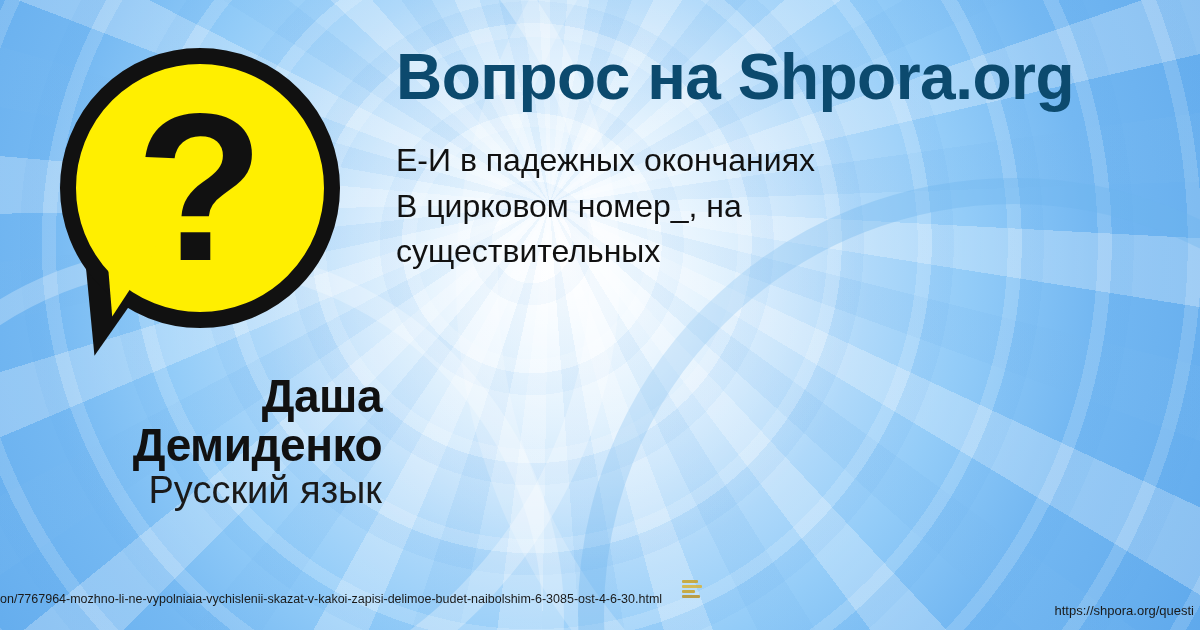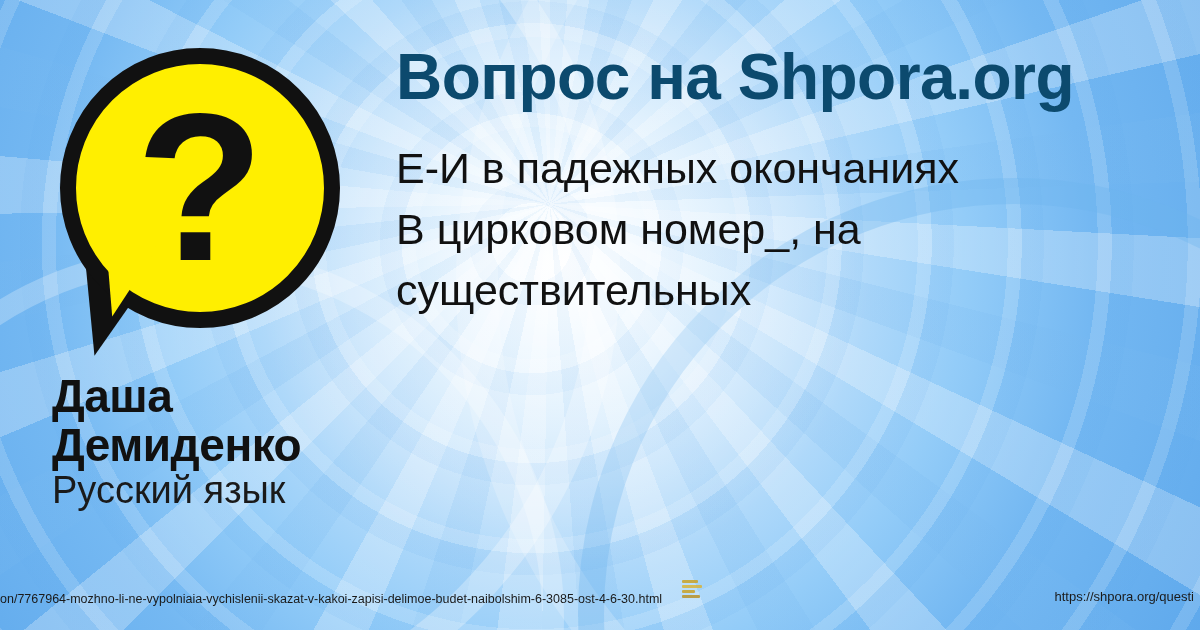--- a/index.html
+++ b/index.html
@@ -126,20 +126,21 @@
     line-height: 1;
     letter-spacing: 0;
   }
 
   
   .author {
     position: absolute;
     left: 52px;
     top: 372px;
     width: 330px;
+    text-align: right;
   }
   .author-name {
     font-size: 46px;
     font-weight: bold;
     color: #111111;
     line-height: 1.06;
     letter-spacing: -0.5px;
   }
   .author-subject {
     font-size: 38px;
@@ -157,39 +158,39 @@
   .headline {
     font-size: 64px;
     font-weight: bold;
     color: #0c4a6e;
     letter-spacing: -0.5px;
     line-height: 1.1;
     white-space: nowrap;
   }
   .question {
     margin-top: 26px;
-    font-size: 43px;
+    font-size: 32px;
     color: #111111;
     line-height: 1.42;
   }
   .question div { white-space: nowrap; }
 
   
   .footer-left {
     position: absolute;
     left: 0px;
     bottom: 24px;
     font-size: 12.5px;
     color: #1a1a1a;
     white-space: nowrap;
   }
   .footer-right {
     position: absolute;
     right: 6px;
-    bottom: 26px;
+    bottom: 12px;
     font-size: 13px;
     color: #1a1a1a;
     white-space: nowrap;
   }
   .footer-badge {
     position: absolute;
     left: 682px;
     bottom: 32px;
     width: 22px;
     height: 20px;

